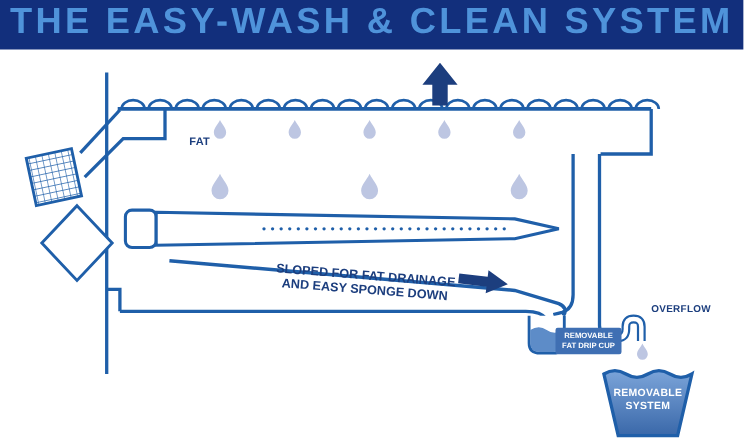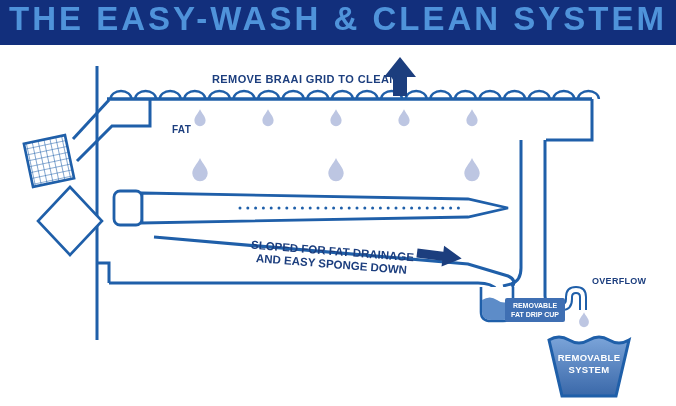--- a/index.html
+++ b/index.html
@@ -140,21 +140,20 @@
         <path d="M0,-11 C2.5,-5.5 7,-2 7,3 A7,7.2 0 1,1 -7,3 C-7,-2 -2.5,-5.5 0,-11 Z" transform="translate(336,118) scale(0.8)" fill="#bdc6e2"></path>
         <path d="M0,-11 C2.5,-5.5 7,-2 7,3 A7,7.2 0 1,1 -7,3 C-7,-2 -2.5,-5.5 0,-11 Z" transform="translate(404,118) scale(0.8)" fill="#bdc6e2"></path>
         <path d="M0,-11 C2.5,-5.5 7,-2 7,3 A7,7.2 0 1,1 -7,3 C-7,-2 -2.5,-5.5 0,-11 Z" transform="translate(472,118) scale(0.8)" fill="#bdc6e2"></path>
         <path d="M0,-11 C2.5,-5.5 7,-2 7,3 A7,7.2 0 1,1 -7,3 C-7,-2 -2.5,-5.5 0,-11 Z" transform="translate(200,170) scale(1.1)" fill="#bdc6e2"></path>
         <path d="M0,-11 C2.5,-5.5 7,-2 7,3 A7,7.2 0 1,1 -7,3 C-7,-2 -2.5,-5.5 0,-11 Z" transform="translate(336,170) scale(1.1)" fill="#bdc6e2"></path>
         <path d="M0,-11 C2.5,-5.5 7,-2 7,3 A7,7.2 0 1,1 -7,3 C-7,-2 -2.5,-5.5 0,-11 Z" transform="translate(472,170) scale(1.1)" fill="#bdc6e2"></path>
         <path d="M0,-11 C2.5,-5.5 7,-2 7,3 A7,7.2 0 1,1 -7,3 C-7,-2 -2.5,-5.5 0,-11 Z" transform="translate(584,320) scale(0.7)" fill="#bdc6e2"></path>
       </g>
   </svg>
 
-  <div class="lbl lbl-remove">REMOVE BRAAI GRID TO CLEAN</div>
   <div class="lbl lbl-fat">FAT</div>
   <div class="lbl lbl-sloped">
     <div>SLOPED FOR FAT DRAINAGE</div>
     <div>AND EASY SPONGE DOWN</div>
   </div>
   <div class="lbl lbl-overflow">OVERFLOW</div>
   <div class="box-dripcup">
     <div>REMOVABLE</div>
     <div>FAT DRIP CUP</div>
   </div>

